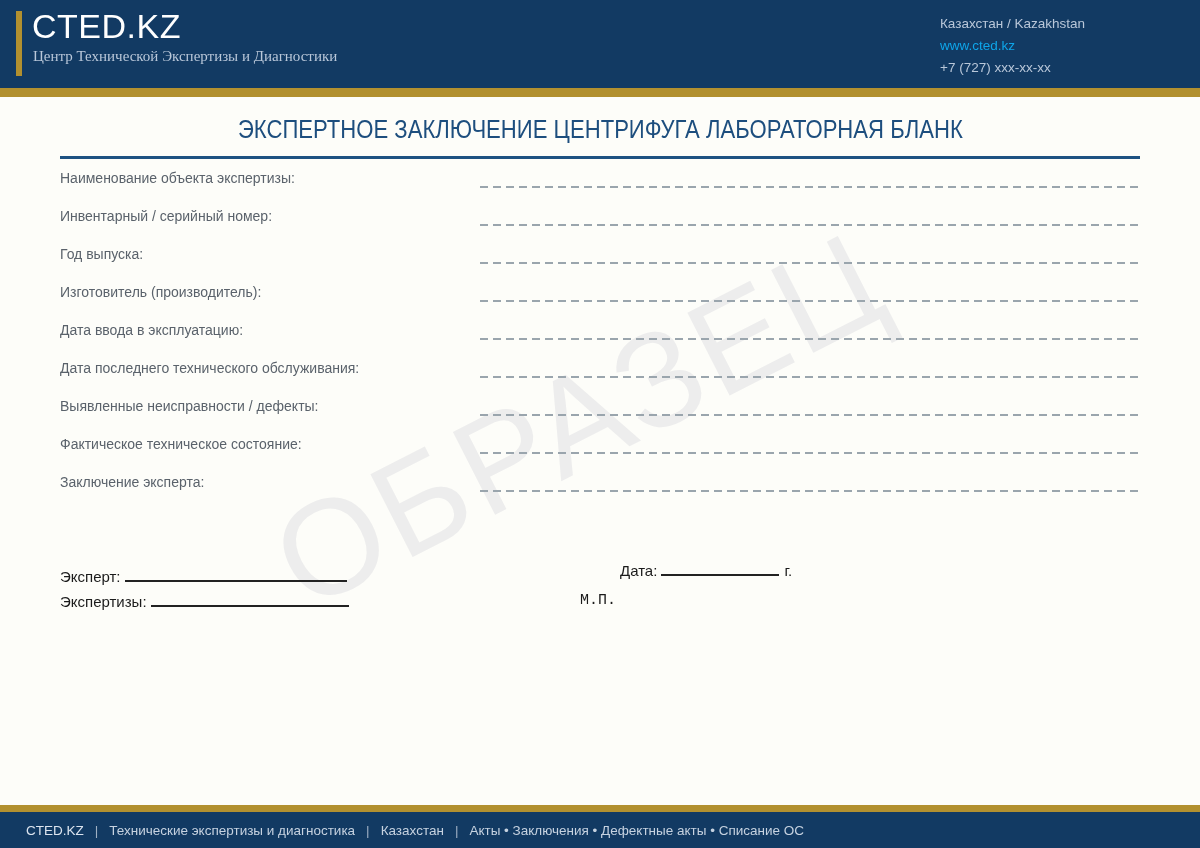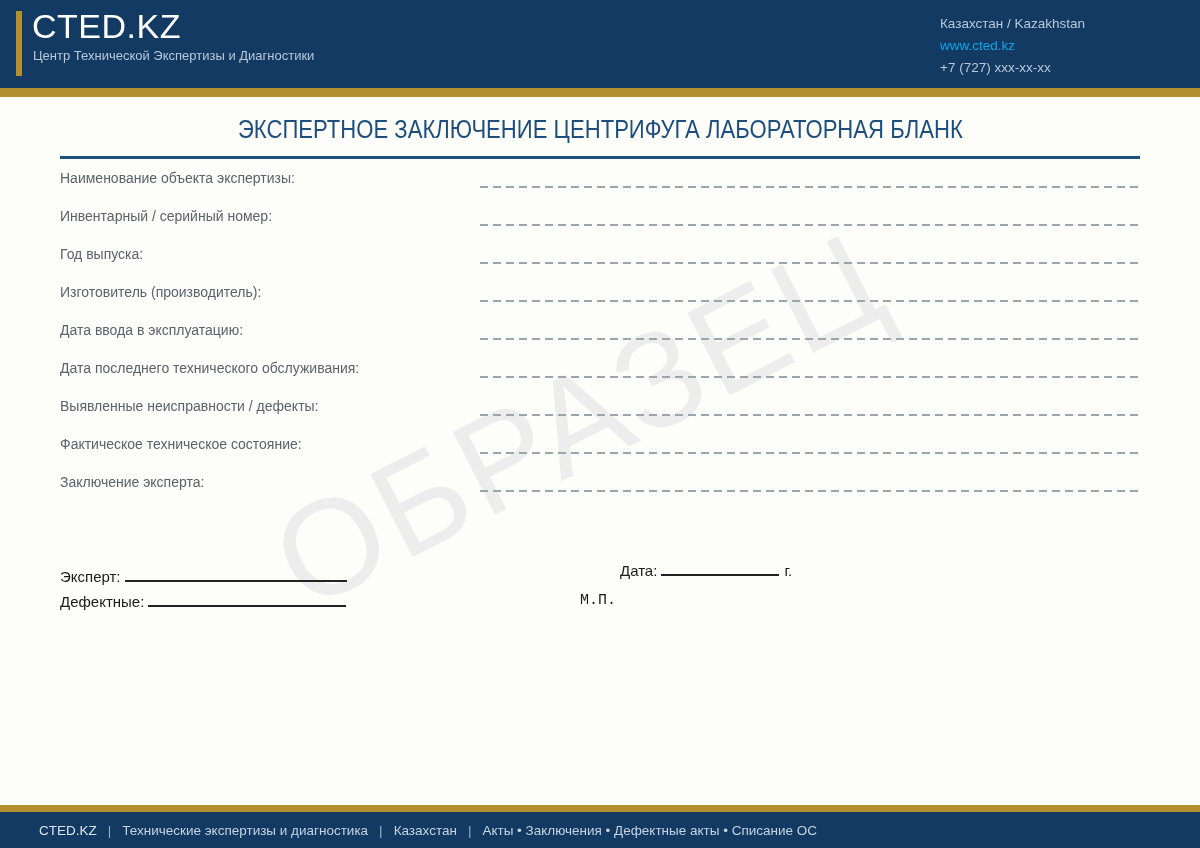--- a/index.html
+++ b/index.html
@@ -5,21 +5,21 @@
   html,body{margin:0;padding:0;}
   body{
     width:1200px;height:848px;position:relative;overflow:hidden;
     background:#fdfdf9;
     font-family:"Liberation Sans", sans-serif;
   }
   
   .header{position:absolute;top:0;left:0;width:1200px;height:88px;background:#123a63;}
   .gold-bar{position:absolute;left:16px;top:11px;width:6px;height:65px;background:#b2902f;}
   .logo{position:absolute;left:32px;top:7px;font-size:34px;color:#ffffff;letter-spacing:0.5px;}
-  .tagline{position:absolute;left:33px;top:48px;font-size:13px;color:#b9c7d9;}
+  .tagline{position:absolute;left:33px;top:48px;font-size:15px;color:#b9c7d9;font-family:Liberation Serif, serif;}
   .header-right{position:absolute;left:940px;top:13px;font-size:13.5px;line-height:22px;color:#b9c7d9;}
   .header-right .website{color:#0ea5e9;text-decoration:none;display:block;}
   .gold-stripe{position:absolute;top:88px;left:0;width:1200px;height:9px;background:#b2902f;}
   
   .watermark{
     position:absolute;left:150px;top:345px;width:860px;height:150px;
     text-align:center;line-height:150px;font-size:135px;letter-spacing:4px;
     color:#ededed;transform:rotate(-27deg);z-index:0;white-space:nowrap;
   }
   
@@ -47,21 +47,21 @@
   .blank{display:inline-block;height:13px;border-bottom:2px solid #222222;margin-left:4px;}
   .blank-expert{width:222px;}
   .blank-date{width:118px;margin-right:5px;}
   .blank-position{width:198px;}
   
   .footer-gold{position:absolute;top:805px;left:0;width:1200px;height:7px;background:#b2902f;}
   .footer{
     position:absolute;top:812px;left:0;width:1200px;height:36px;background:#123a63;
     display:flex;align-items:center;font-size:13.5px;color:#c6d2e0;
   }
-  .footer-inner{padding-left:39px;white-space:nowrap;}
+  .footer-inner{padding-left:26px;white-space:nowrap;}
   .footer .brand{color:#dce4ef;}
   .footer .sep{margin:0 11px;color:#9fb0c4;}
 </style>
 </head>
 <body>
 
 <div class="header">
   <div class="gold-bar"></div>
   <div class="logo">CTED.KZ</div>
   <div class="tagline">Центр Технической Экспертизы и Диагностики</div>
@@ -121,21 +121,21 @@
   </div>
 
   <div class="signature">
     <div class="sig-item sig-expert">
       <span>Эксперт:</span><span class="blank blank-expert"></span>
     </div>
     <div class="sig-item sig-date">
       <span>Дата:</span><span class="blank blank-date"></span><span>г.</span>
     </div>
     <div class="sig-item sig-position">
-      <span>Дефектные:</span><span class="blank blank-position"></span>
+      <span>Экспертизы:</span><span class="blank blank-position"></span>
     </div>
     <div class="sig-item sig-stamp">М.П.</div>
   </div>
 </div>
 
 <div class="footer-gold"></div>
 <div class="footer">
   <div class="footer-inner">
     <span class="brand">CTED.KZ</span><span class="sep">|</span><span>Технические экспертизы и диагностика</span><span class="sep">|</span><span>Казахстан</span><span class="sep">|</span><span>Акты • Заключения • Дефектные акты • Списание ОС</span>
   </div>

